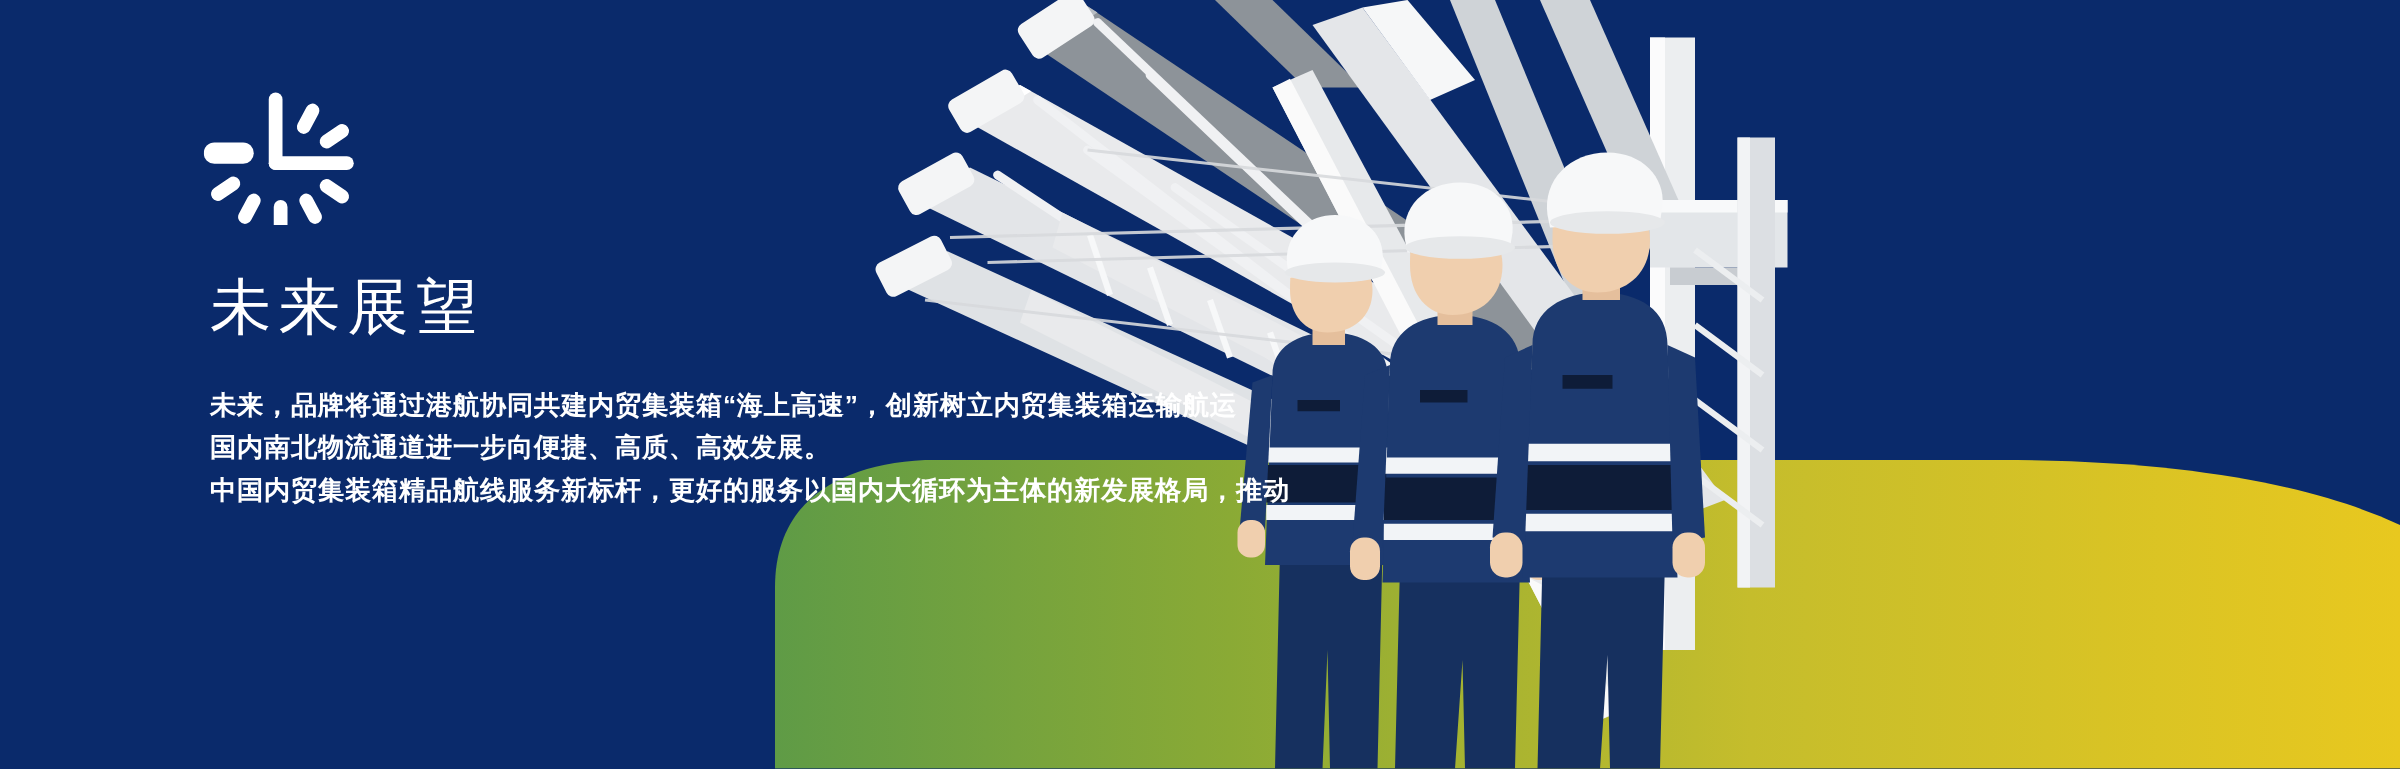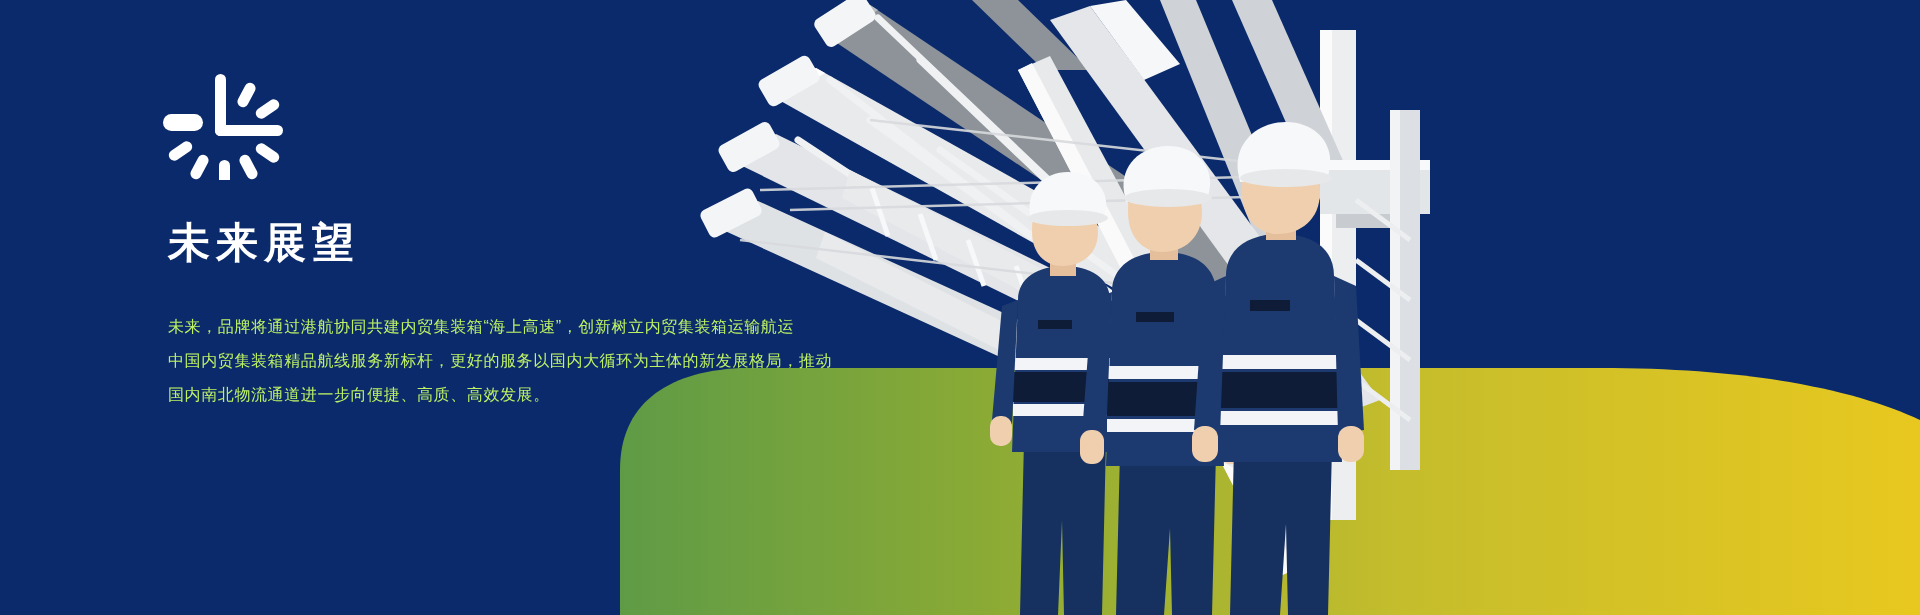--- a/index.html
+++ b/index.html
@@ -32,36 +32,36 @@
 
   
   .logo {
     position:relative;
     width:140px; height:110px;
     margin-left:-5px;
     margin-bottom:40px;
   }
 
   .page-title {
-    font-size:42px;
+    font-size:49px;
     line-height:1.1;
     color:#ffffff;
     letter-spacing:6px;
-    font-weight:700;
-    margin-bottom:44px;
+    font-weight:400;
+    margin-bottom:34px;
     white-space:nowrap;
   }
 
   .body-copy {
-    color:#bef264;
-    font-size:16px;
+    color:#ffffff;
+    font-size:21px;
     line-height:34px;
     letter-spacing:0.6px;
     width:830px;
-    font-weight:400;
+    font-weight:700;
   }
   .body-copy p { margin:0; white-space:nowrap; }
   .body-copy p.indent { padding-left:16px; }
 
   
   .illustration {
     position:absolute;
     left:620px; top:0;
     width:1300px; height:615px;
     z-index:20;
@@ -290,19 +290,19 @@
 
           <rect x="0" y="44" width="40" height="17" rx="8.5"></rect>
         </g>
       </svg>
     </div>
 
     <h1 class="page-title">未来展望</h1>
 
     <div class="body-copy">
       <p>未来，品牌将通过港航协同共建内贸集装箱“海上高速”，创新树立内贸集装箱运输航运</p>
+      <p>国内南北物流通道进一步向便捷、高质、高效发展。</p>
       <p>中国内贸集装箱精品航线服务新标杆，更好的服务以国内大循环为主体的新发展格局，推动</p>
-      <p>国内南北物流通道进一步向便捷、高质、高效发展。</p>
     </div>
 
   </div>
 
 </div>
 
 </body></html>

